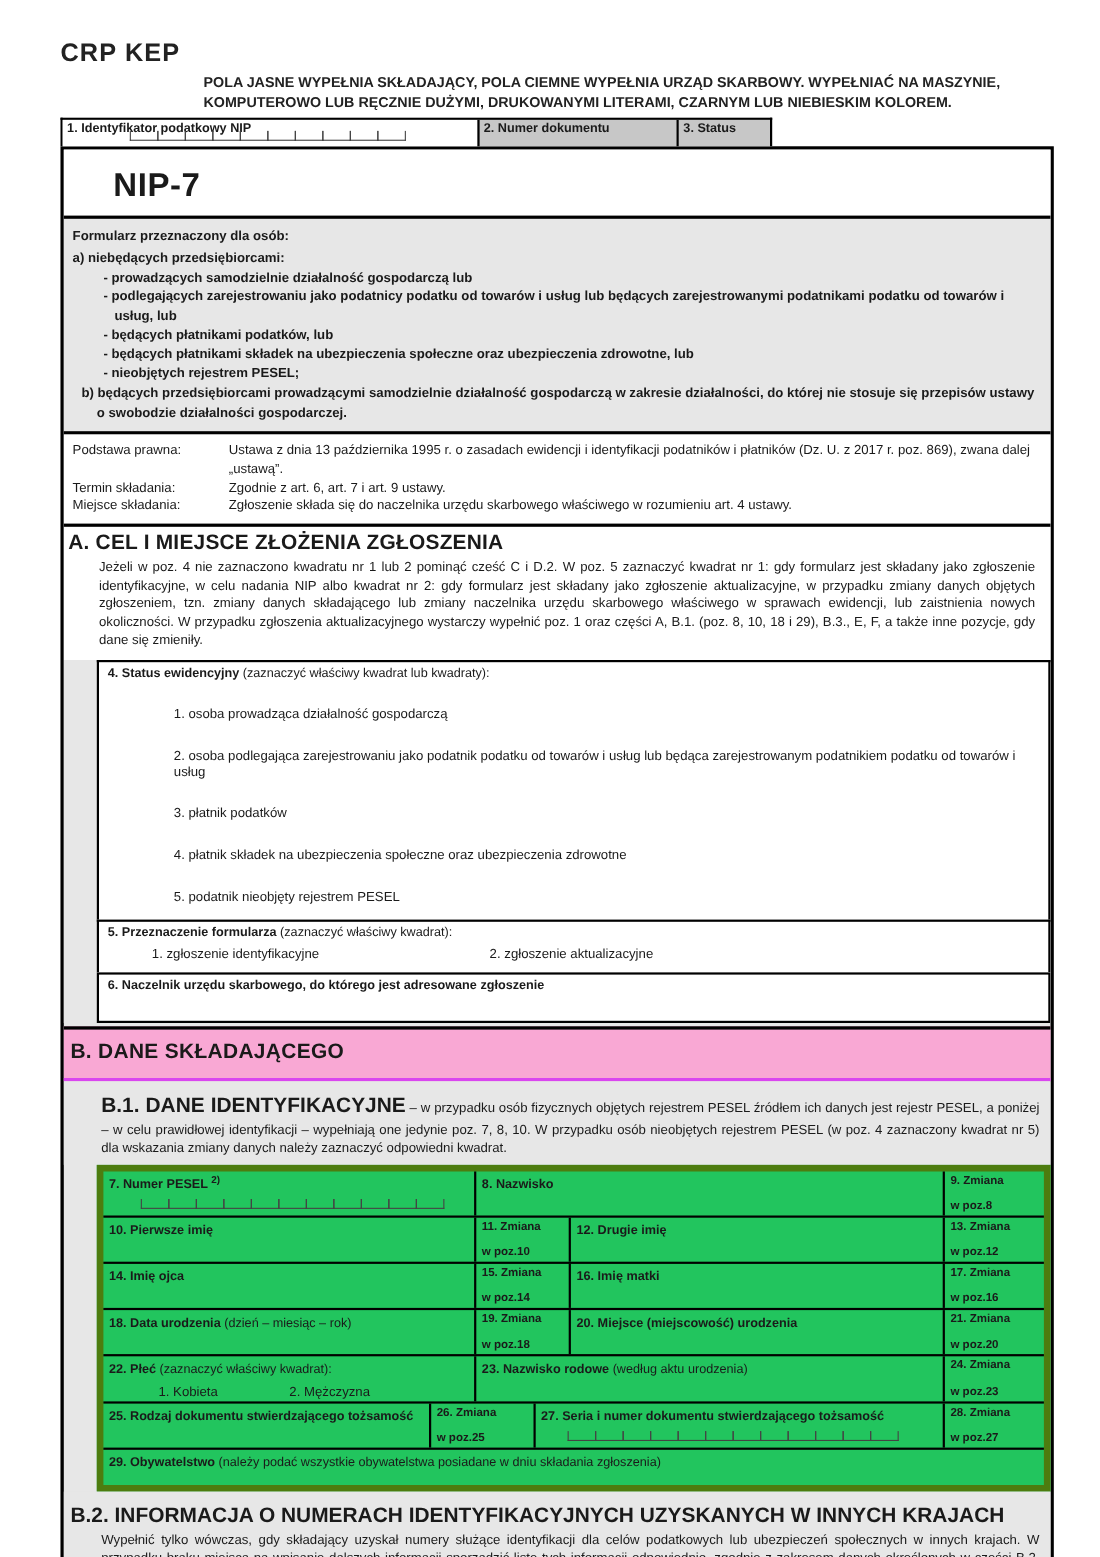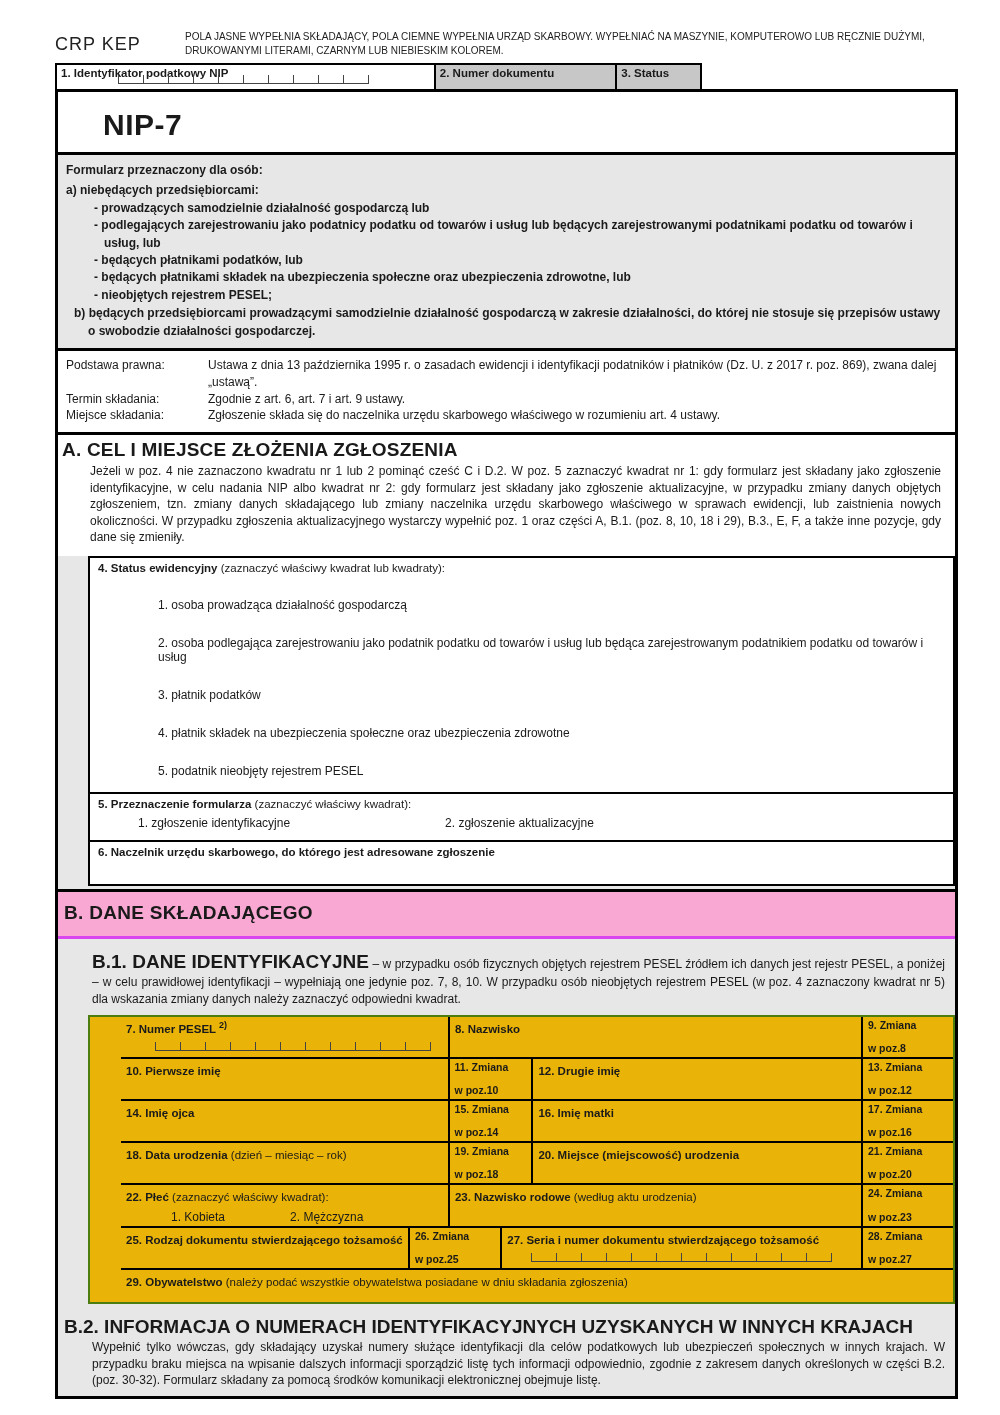--- a/index.html
+++ b/index.html
@@ -2,22 +2,22 @@
 <html lang="pl"><head>
 <meta charset="utf-8">
 <style>
   * { margin:0; padding:0; box-sizing:border-box; }
   html,body { background:#ffffff; }
   body { font-family:"Liberation Sans", sans-serif; color:#1a1a1a; width:1000px; }
   .page { width:1000px; min-height:1415px; padding:28px 42px 20px 55px; background:#fff; }
 
   
   .top-header { display:flex; align-items:flex-start; margin-bottom:6px; }
-  .crp { font-size:18px; letter-spacing:1px; width:130px; padding-top:6px; color:#222; }
-  .top-instructions { font-size:10px; font-weight:normal; line-height:1.35; padding-top:2px; width:770px; color:#222; }
+  .crp { font-size:23px; letter-spacing:1px; width:130px; padding-top:6px; color:#222;font-weight:bold; }
+  .top-instructions { font-size:13px; font-weight:bold; line-height:1.35; padding-top:2px; width:770px; color:#222;margin-top:36px; }
 
   
   .field-row { display:flex; border:2px solid #000; border-bottom:none; width:647px; }
   .field-row .cell { height:24px; padding:2px 4px; font-size:11.5px; font-weight:bold; position:relative; }
   .cell-nip { width:378px; background:#fff; }
   .cell-doc { width:182px; background:#c7c7c7; border-left:2px solid #000; }
   .cell-status { width:85px; background:#c7c7c7; border-left:2px solid #000; }
   .nip-comb { position:absolute; left:62px; bottom:5px; }
 
   
@@ -61,21 +61,21 @@
 
   .b-band { background:#f9a8d4; border-top:3px solid #000; border-bottom:3px solid #d946ef; padding:10px 8px 12px 6px; margin-top:3px; }
   .b-band h2 { font-size:19px; font-weight:bold; letter-spacing:0.3px; }
 
   .sub-desc { padding:10px 10px 8px 6px; font-size:12px; line-height:1.35; background:#e7e7e7; }
   .sub-desc .bighead { font-size:19px; font-weight:bold; }
   .sub-desc .dtext { text-align:justify; }
   .b1wrap { padding-left:28px; text-indent:-0px; }
 
   
-  .ftable { margin-left:30px; background:#eab308; border:2px solid #4d7c0f;padding-left:31px; }
+  .ftable { margin-left:30px; background:#22c55e; border:6px solid #4d7c0f; }
   .frow { display:flex; border-bottom:2px solid #000; }
   .frow:last-child { border-bottom:none; }
   .fcell { border-right:2px solid #000; padding:2px 5px; position:relative; min-height:40px; }
   .fcell:last-child { border-right:none; }
   .flabel { font-size:11.5px; font-weight:bold; }
   .flabel .note { font-weight:normal; }
   .flabel sup { font-size:9px; }
   .zm { font-size:10.5px; font-weight:bold; }
   .zm .wpoz { position:absolute; left:5px; bottom:3px; }
   .sex-opts { display:flex; font-size:12px; padding-left:45px; margin-top:5px; }

